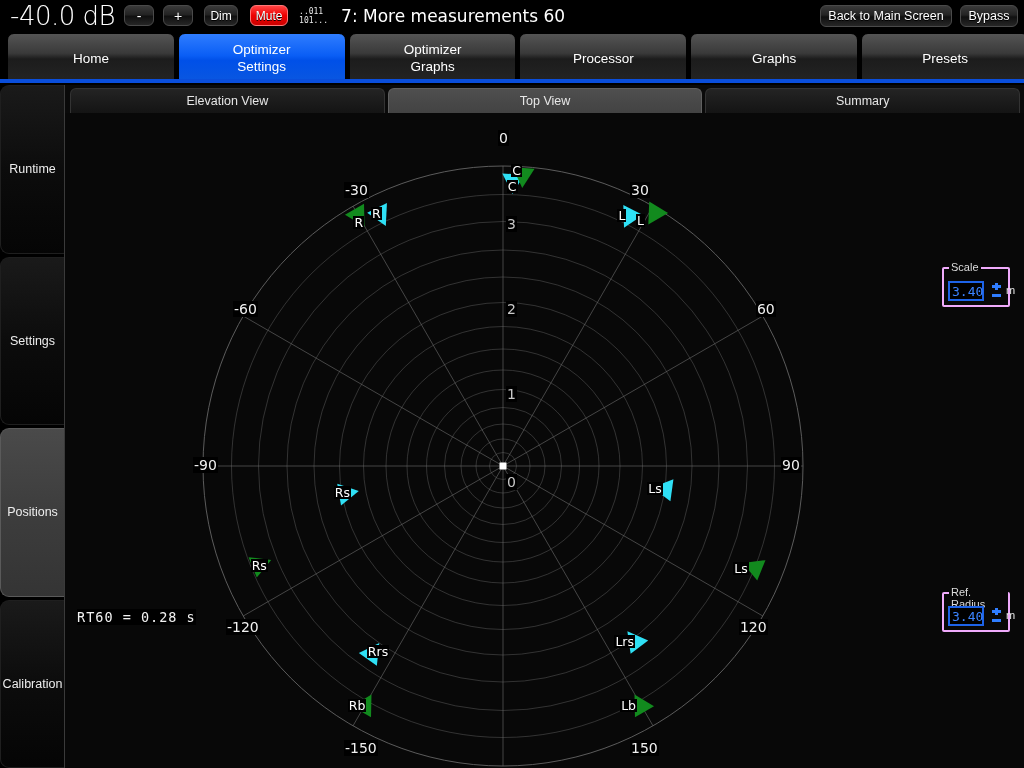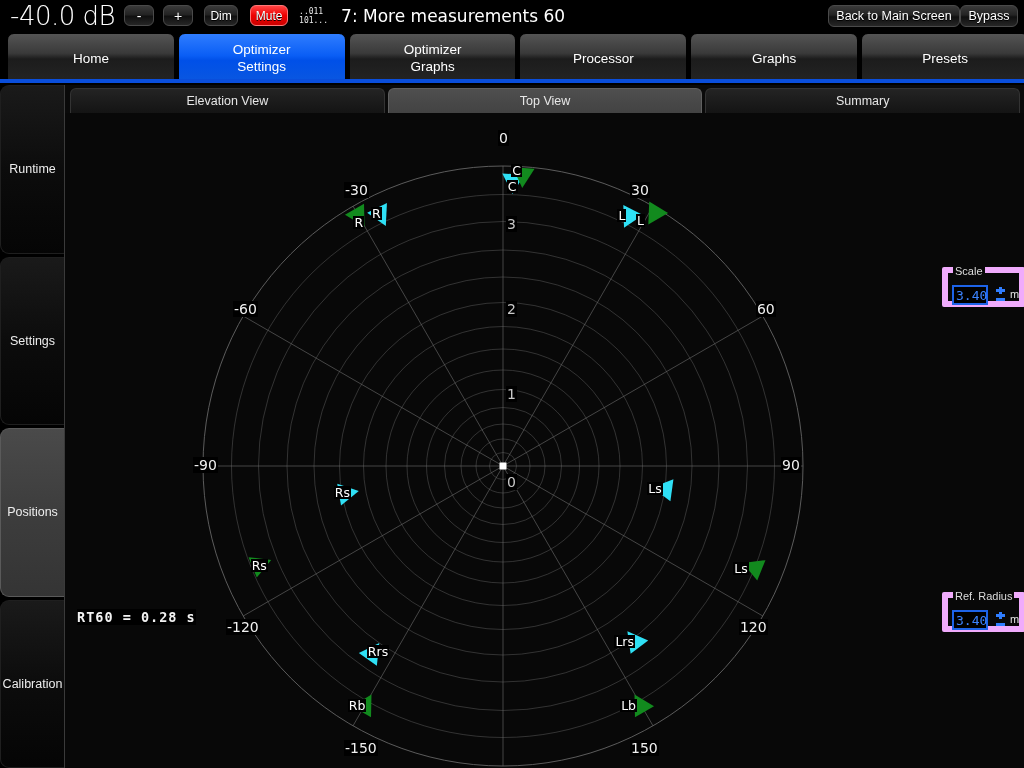--- a/index.html
+++ b/index.html
@@ -39,21 +39,21 @@
   #digital-indicator {
     margin-left: 11px; color: #e8e8e8;
     font-family: "DejaVu Sans Mono", monospace; font-size: 8px;
     line-height: 9px; text-align: left; width: 30px;
   }
   #preset-title {
     color: #fff; font-size: 17px; margin-left: 12px;
     font-family: "DejaVu Sans", sans-serif;
   }
   #topbar-right { margin-left: auto; display: flex; align-items: center; }
-  #btn-back { width: 132px; height: 22px; font-size: 12.5px; }
+  #btn-back { width: 132px; margin-right: 8px; height: 22px; font-size: 12.5px; }
   #btn-bypass { width: 58px; margin-right: 6px; height: 22px; font-size: 12.5px; }
 
   
   #maintabs {
     position: absolute; left: 0; top: 31px; width: 1024px; height: 52px;
     display: flex; gap: 3px; padding: 2px 1px 0 1px;
     background: #000;
     margin-left: 6px;
   }
   .maintab {
@@ -119,21 +119,20 @@
     position: absolute; left: 0; top: 28px; width: 960px; height: 655px;
     background: #080808;
   }
   #rt60-label {
     position: absolute; left: 12px; top: 496px;
     color: #f2f2f2; font-size: 13.5px;
     font-family: "DejaVu Sans Mono", monospace;
     letter-spacing: 1px;
     background: #000;
     z-index: 5;
-    font-weight: bold;
   }
   #polar-svg { position: absolute; left: 0; top: 0; }
 
   .axlabel {
     position: absolute; color: #f0f0f0; font-size: 14px;
     font-family: "DejaVu Sans", sans-serif;
     background: #000; padding: 0 1px;
     white-space: nowrap; z-index: 4;
   }
   .radlabel {
@@ -144,22 +143,22 @@
   .spk { position: absolute; z-index: 6; }
   .spk-label {
     position: absolute; color: #fff; font-size: 12.5px;
     font-family: "DejaVu Sans", sans-serif;
     background: #000; line-height: 13px; padding: 0 1px;
     z-index: 7; white-space: nowrap;
   }
 
   
   .numbox {
-    position: absolute; width: 83px; height: 40px;
-    border: 6px solid #f0abfc; border-radius: 2px;
+    position: absolute; width: 68px; height: 40px;
+    border: 2px solid #f0abfc; border-radius: 2px;
     background: #080808;
   }
   .numbox-title {
     position: absolute; left: 5px; top: -8px;
     color: #dcdcdc; font-size: 11px; background: #080808; padding: 0 2px;
   }
   .numbox-input {
     position: absolute; left: 4px; top: 12px; width: 36px; height: 20px;
     border: 2px solid #1d63e8; background: #000;
     color: #3b83ff; font-size: 13px;

